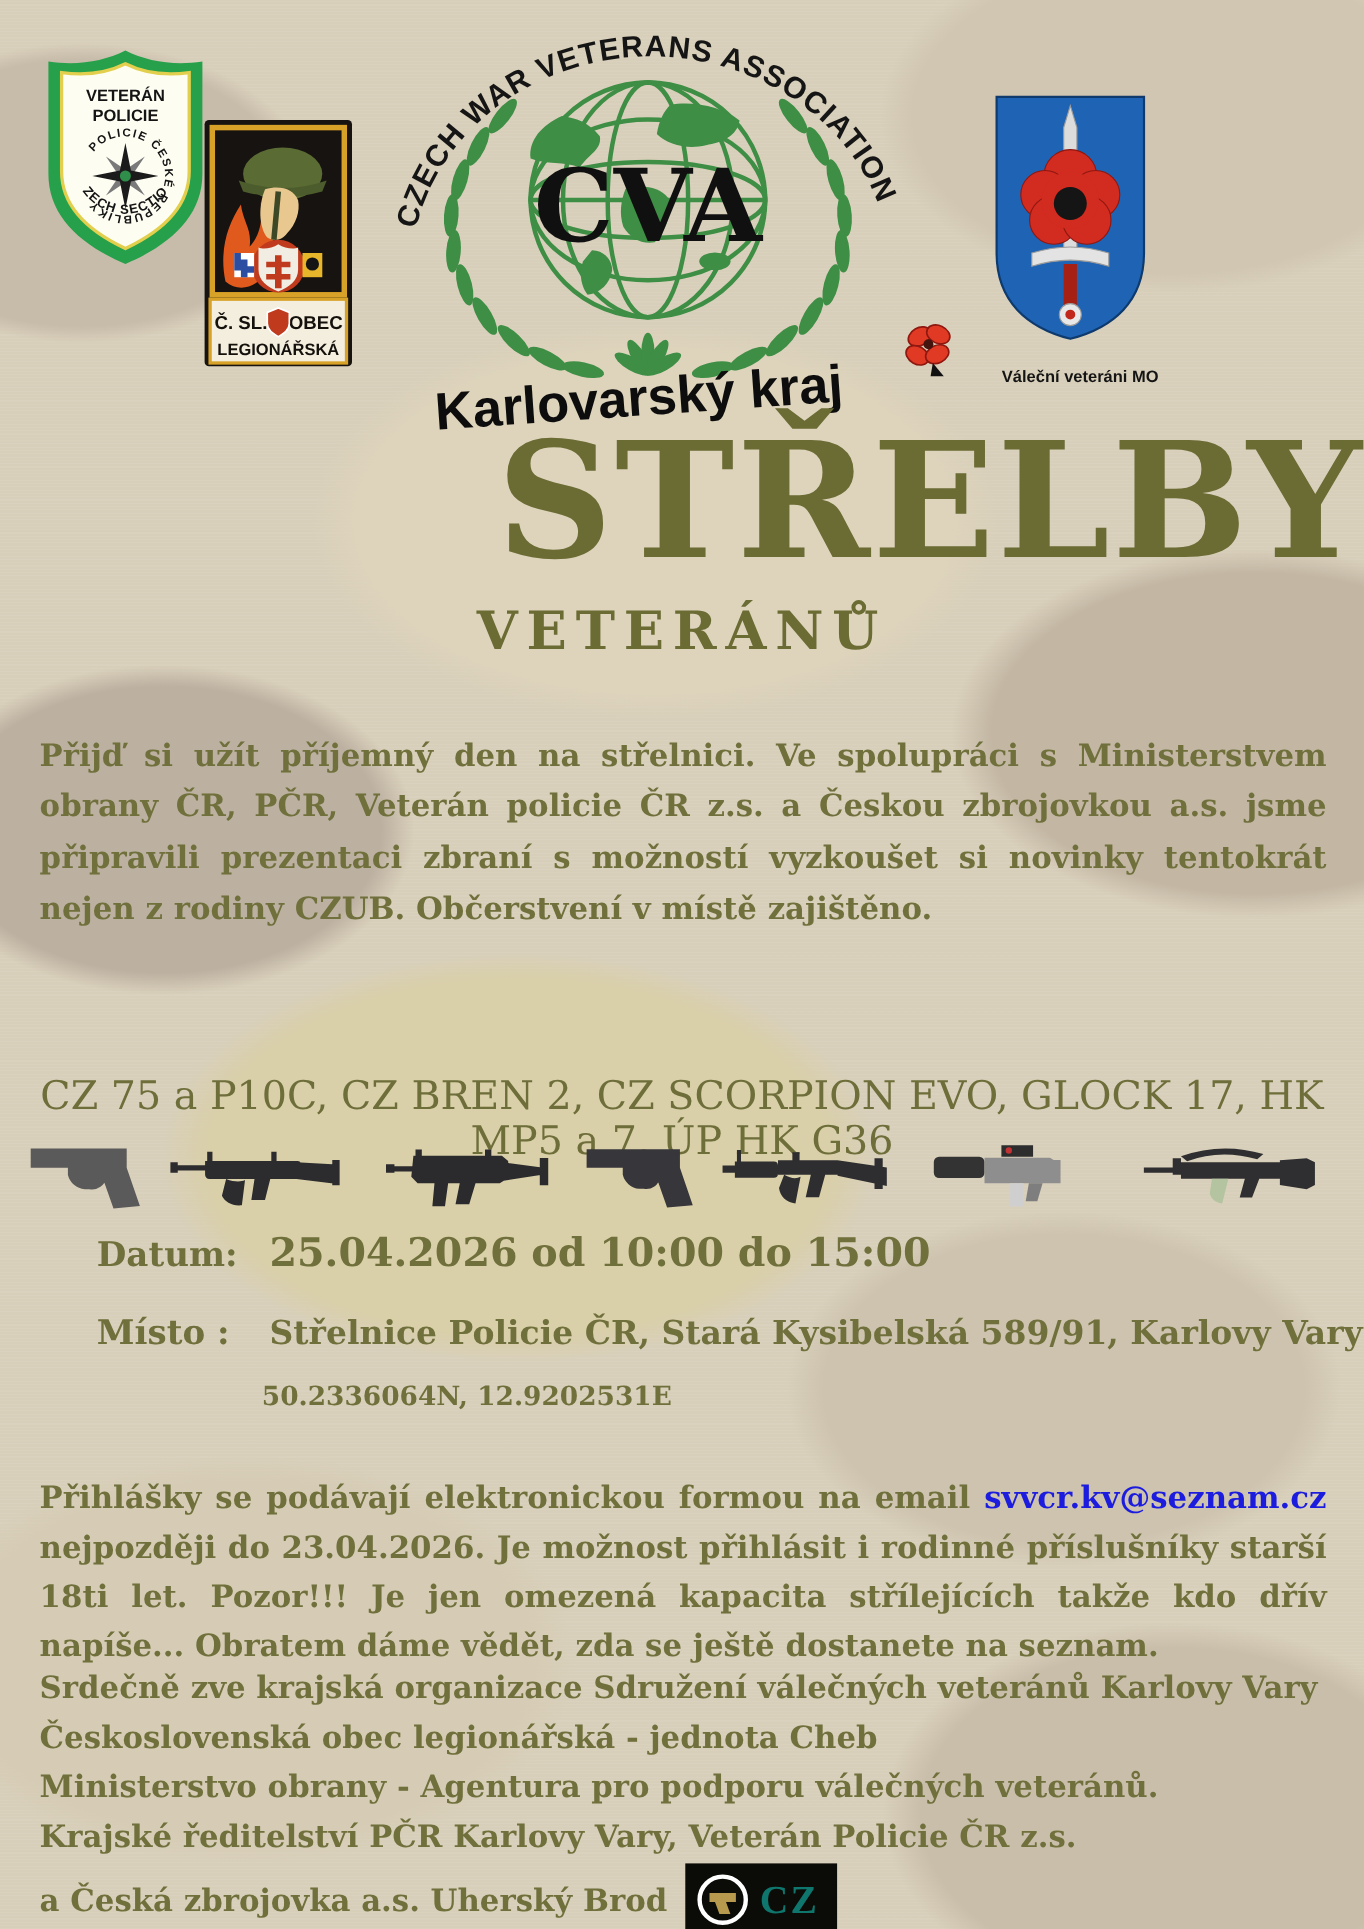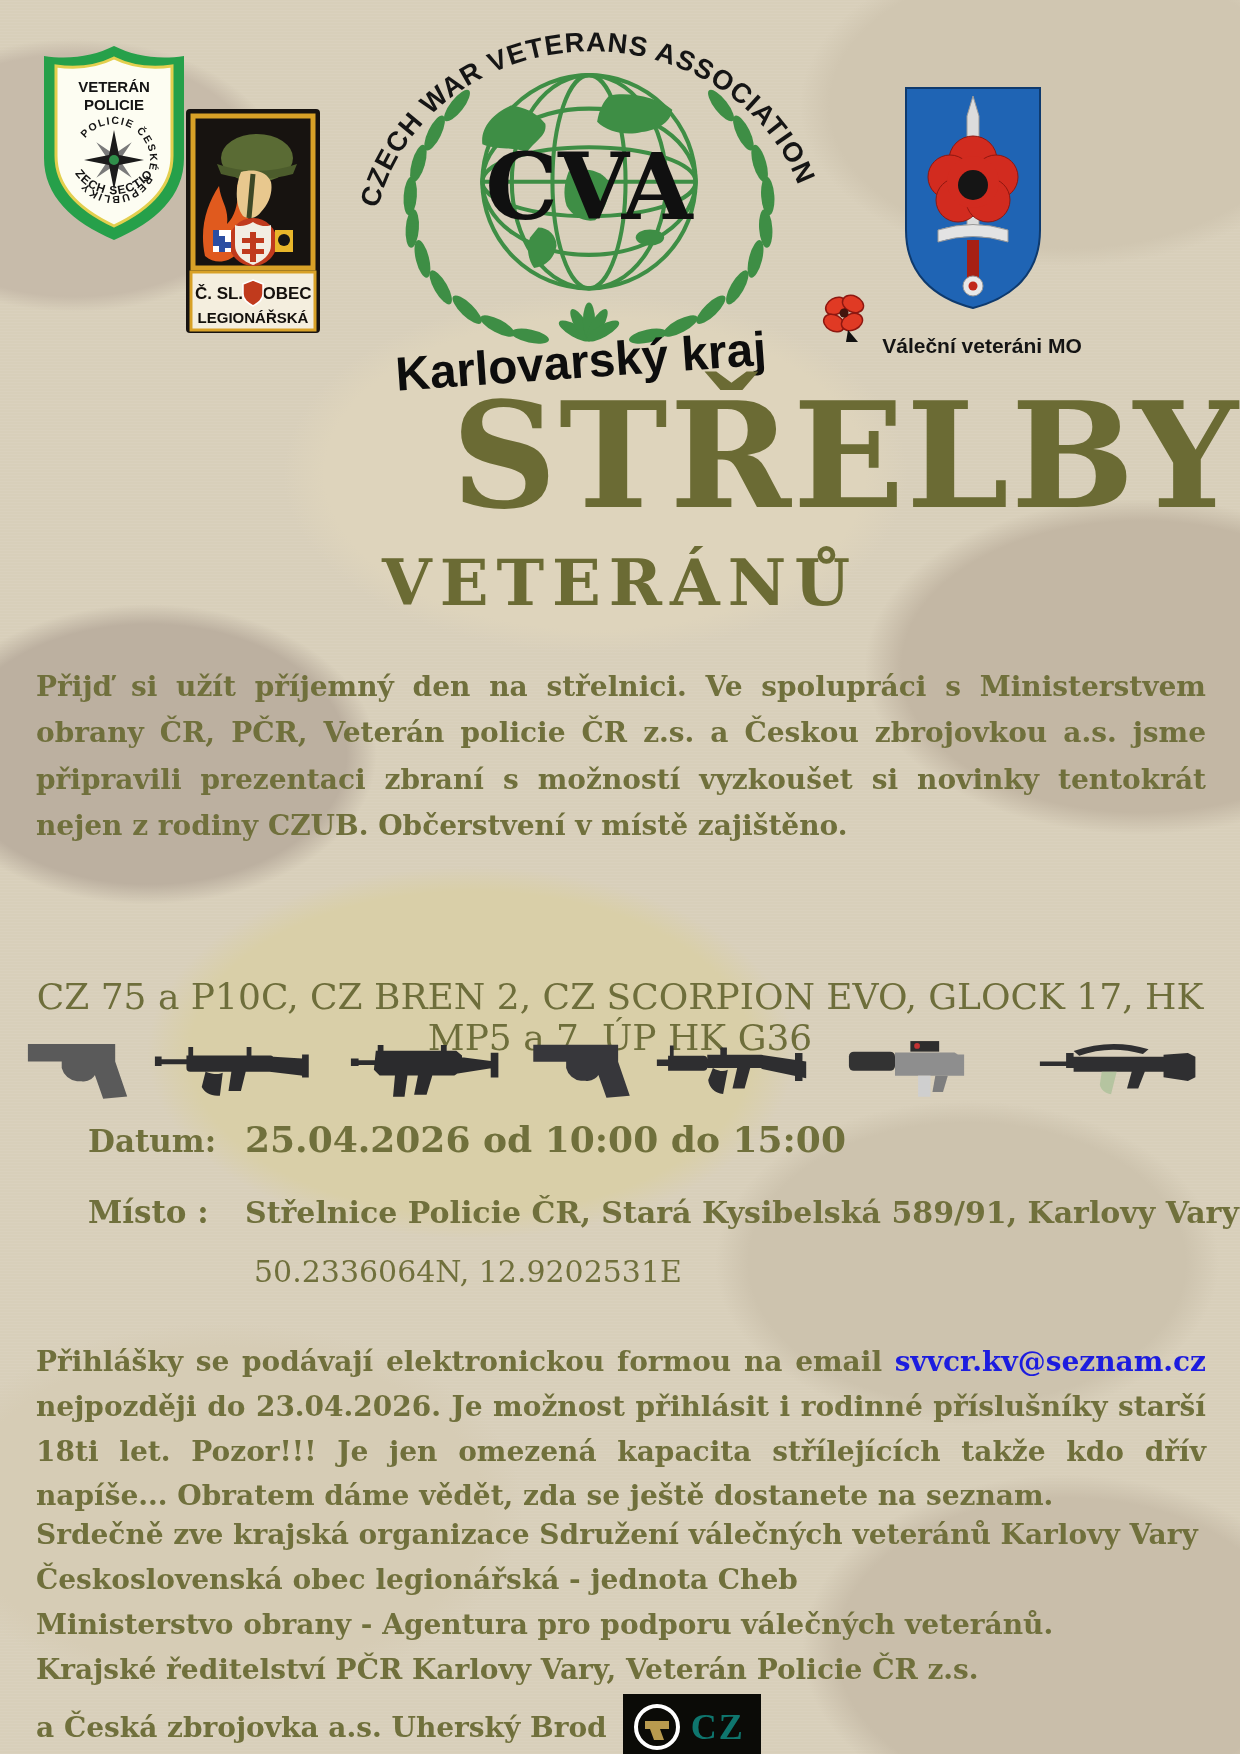--- a/index.html
+++ b/index.html
@@ -19,41 +19,41 @@
       radial-gradient(ellipse 440px 290px at 86% 94%, #c9beaa 0 52%, transparent 60%),
       repeating-linear-gradient(0deg, rgba(255,255,255,.05) 0 1px, transparent 1px 3px);
   }
   .abs{position:absolute;}
   
   .logo-vp{left:38px;top:40px;}
   .logo-legion{left:183px;top:106px;}
   .logo-cva{left:350px;top:4px;}
   .logo-mo{left:900px;top:82px;}
   .mo-caption{left:872px;top:334px;width:220px;text-align:center;
-    font-family:"Liberation Sans",sans-serif;font-weight:bold;font-size:21px;color:#141414;}
+    font-family:"Liberation Sans",sans-serif;font-weight:bold;font-size:15px;color:#141414;}
   .poppy-kraj{left:820px;top:292px;}
   
   .title-main{top:372px;left:0;width:100%;text-align:right;font-weight:bold;
     font-size:146px;line-height:1.15;color:#6b6b34;letter-spacing:2px;}
   .title-sub{top:548px;left:0;width:100%;text-align:center;font-weight:bold;
-    font-size:64px;line-height:1.1;color:#6b6b34;letter-spacing:8px;}
+    font-size:48px;line-height:1.1;color:#6b6b34;letter-spacing:8px;}
   
   .intro{top:664px;left:36px;right:34px;font-size:28px;font-weight:bold;
     text-align:justify;line-height:1.66;color:#70703c;}
   .weapons{top:976px;left:0;width:100%;text-align:center;font-size:36px;
     font-weight:normal;color:#6e6e3b;}
   .guns{top:1014px;left:24px;right:24px;height:106px;display:flex;
     align-items:center;justify-content:space-between;}
   .date-row{top:1118px;left:88px;display:flex;align-items:baseline;}
   .date-row .lbl{width:157px;font-size:31px;font-weight:bold;}
   .date-row .val{font-size:36px;font-weight:bold;}
   .place-row{top:1194px;left:88px;display:flex;align-items:baseline;}
   .place-row .lbl{width:157px;font-size:31px;font-weight:bold;}
   .place-row .val{font-size:30px;font-weight:bold;}
-  .coords{top:1254px;left:254px;font-size:30px;font-weight:normal;}
+  .coords{top:1254px;left:238px;font-size:24px;font-weight:bold;}
   .registration{top:1312px;left:36px;right:34px;font-size:28px;font-weight:bold;
     text-align:justify;line-height:1.6;color:#70703c;}
   .email{color:#1c1cdf;text-decoration:none;cursor:pointer;}
   .organizers{top:1512px;left:36px;right:34px;font-size:28px;font-weight:bold;color:#70703c;}
   .organizers p{margin:0;line-height:45px;}
   .org-last{display:flex;align-items:center;gap:16px;margin-top:2px;}
   .czlogo{display:inline-flex;align-items:center;gap:8px;background:#0b0b07;
     height:66px;padding:0 16px 0 8px;}
   .czlogo .cztxt{font-family:Liberation Serif, serif;font-weight:bold;font-size:36px;
     color:#0f766e;letter-spacing:2px;line-height:1;}

